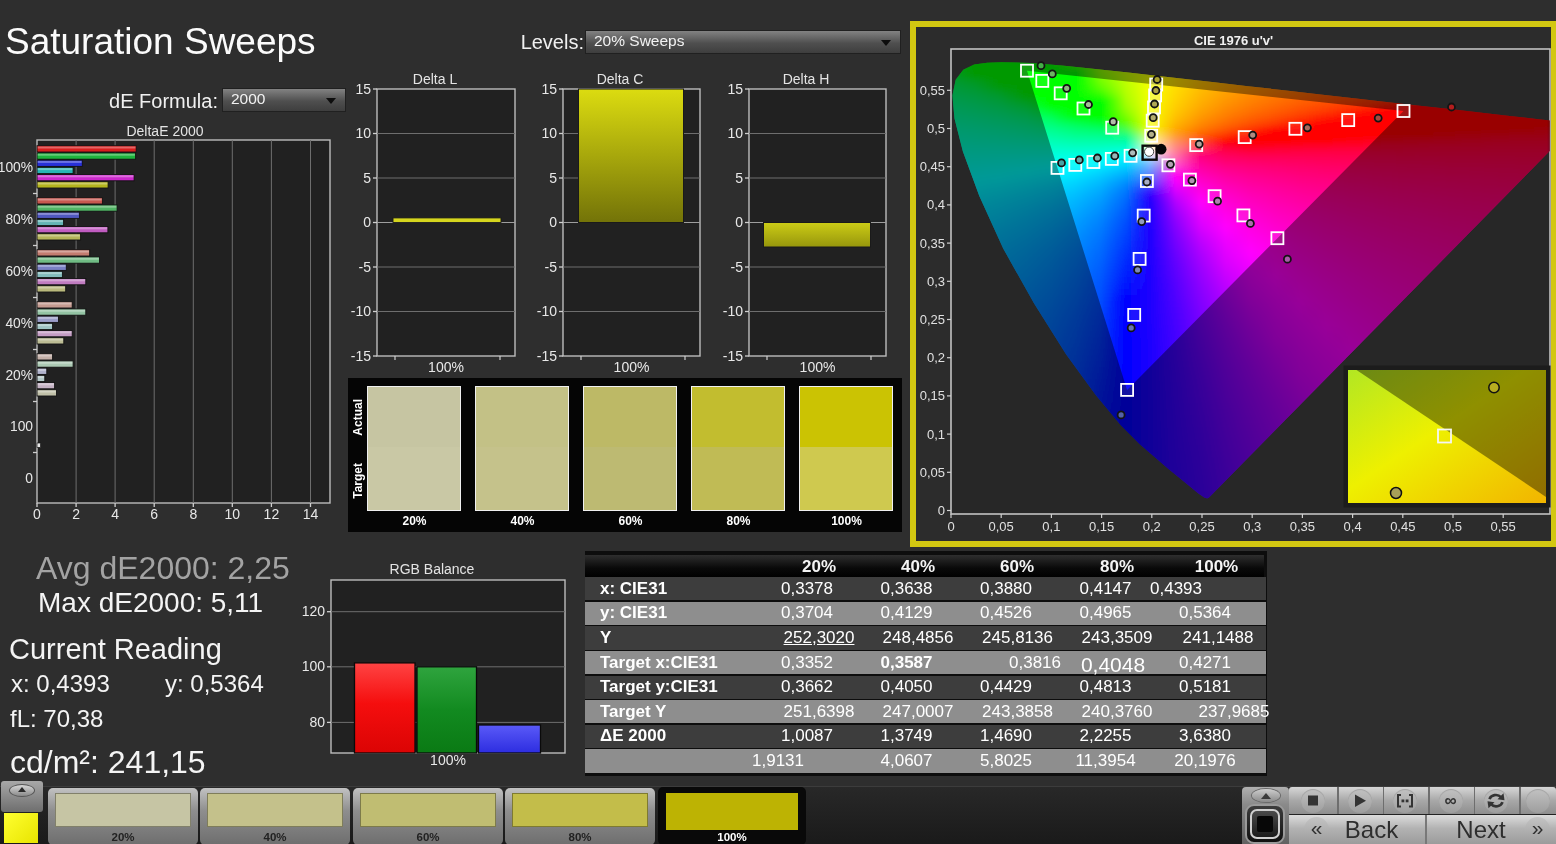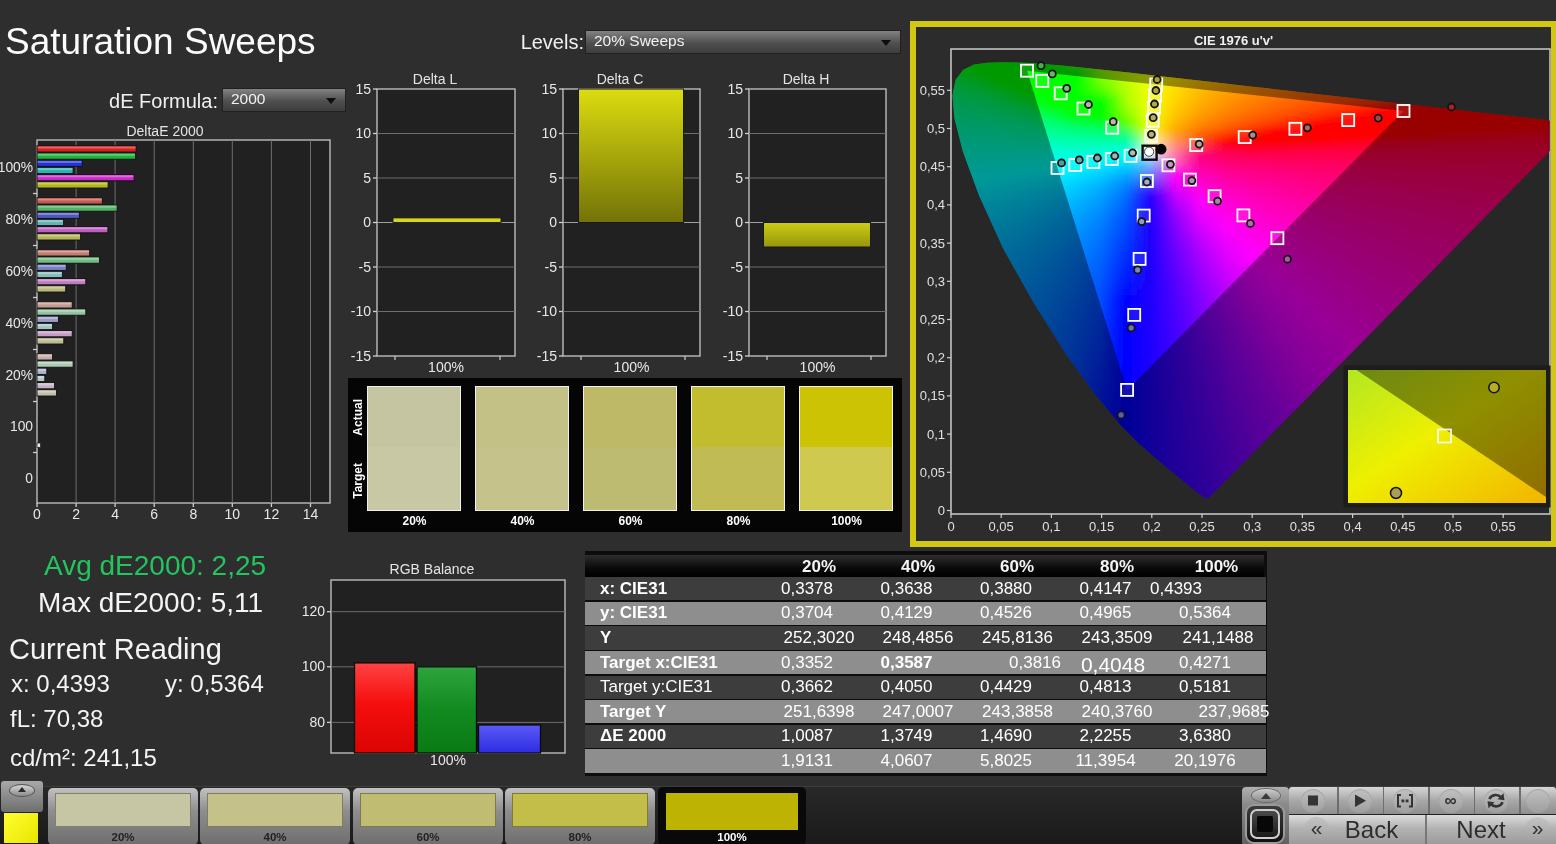--- a/index.html
+++ b/index.html
@@ -2571,27 +2571,27 @@
     <div class="abs" style="left:343px;top:136px;width:95px;text-align:center;font-size:12px;font-weight:bold;color:#fff;">80%</div>
     <div class="abs" style="left:451px;top:8px;width:92px;height:123px;border:1.5px solid #f0f0f0;background:linear-gradient(#cbc303 48.8%,#cfc94f 48.8%);"></div>
     <div class="abs" style="left:451px;top:136px;width:95px;text-align:center;font-size:12px;font-weight:bold;color:#fff;">100%</div>
     <div class="abs" style="left:3px;top:8px;height:62px;display:flex;align-items:center;">
       <span style="writing-mode:vertical-rl;transform:rotate(180deg);font-size:12px;font-weight:bold;color:#fff;">Actual</span>
     </div>
     <div class="abs" style="left:3px;top:72px;height:62px;display:flex;align-items:center;">
       <span style="writing-mode:vertical-rl;transform:rotate(180deg);font-size:12px;font-weight:bold;color:#fff;">Target</span>
     </div>
   </div>
-<div class="abs" style="left:44px;top:550px;font-size:28px;color:#22c55e;">Avg dE2000: 2,25</div>
+<div class="abs" style="left:36px;top:550px;font-size:32px;color:#a3a3a3;">Avg dE2000: 2,25</div>
 <div class="abs" style="left:38px;top:587px;font-size:28px;color:#f4f4f4;">Max dE2000: 5,11</div>
 <div class="abs" style="left:9px;top:633px;font-size:29px;color:#f4f4f4;">Current Reading</div>
 <div class="abs" style="left:11px;top:670px;font-size:24px;color:#f4f4f4;">x: 0,4393</div>
 <div class="abs" style="left:165px;top:670px;font-size:24px;color:#f4f4f4;">y: 0,5364</div>
 <div class="abs" style="left:10px;top:705px;font-size:24px;color:#f4f4f4;">fL: 70,38</div>
-<div class="abs" style="left:10px;top:744px;font-size:24px;color:#f4f4f4;">cd/m²: 241,15</div>
+<div class="abs" style="left:10px;top:744px;font-size:32px;color:#f4f4f4;">cd/m²: 241,15</div>
 <div class="abs" style="left:585px;top:551px;width:682px;height:225px;background:#0d0d0d;">
     <div class="abs" style="left:0px;top:4px;width:679px;height:22px;background:linear-gradient(#2e2e2e,#090909 60%,#000);"></div>
     <div class="abs" style="left:184px;top:6px;width:100px;text-align:center;font-size:17px;font-weight:bold;color:#f4f4f4;">20%</div>
     <div class="abs" style="left:283px;top:6px;width:100px;text-align:center;font-size:17px;font-weight:bold;color:#f4f4f4;">40%</div>
     <div class="abs" style="left:382px;top:6px;width:100px;text-align:center;font-size:17px;font-weight:bold;color:#f4f4f4;">60%</div>
     <div class="abs" style="left:482px;top:6px;width:100px;text-align:center;font-size:17px;font-weight:bold;color:#f4f4f4;">80%</div>
     <div class="abs" style="left:581.5px;top:6px;width:100px;text-align:center;font-size:17px;font-weight:bold;color:#f4f4f4;">100%</div>
     <div class="abs" style="left:0px;top:26.2px;width:681px;height:23.2px;background:#3d3d3d;"></div>
     <div class="abs" style="left:15px;top:27.7px;font-size:17px;font-weight:bold;color:#fff;white-space:nowrap;">x: CIE31</div>
     <div class="abs" style="left:167px;top:27.7px;width:110px;text-align:center;font-size:17px;color:#fff;">0,3378</div>
@@ -2601,34 +2601,34 @@
     <div class="abs" style="left:565px;top:27.7px;width:110px;text-align:left;font-size:17px;color:#fff;">0,4393</div>
     <div class="abs" style="left:0px;top:50.8px;width:681px;height:23.2px;background:#8e8e8e;"></div>
     <div class="abs" style="left:15px;top:52.3px;font-size:17px;font-weight:bold;color:#fff;white-space:nowrap;">y: CIE31</div>
     <div class="abs" style="left:167px;top:52.3px;width:110px;text-align:center;font-size:17px;color:#fff;">0,3704</div>
     <div class="abs" style="left:266.5px;top:52.3px;width:110px;text-align:center;font-size:17px;color:#fff;">0,4129</div>
     <div class="abs" style="left:366px;top:52.3px;width:110px;text-align:center;font-size:17px;color:#fff;">0,4526</div>
     <div class="abs" style="left:465.5px;top:52.3px;width:110px;text-align:center;font-size:17px;color:#fff;">0,4965</div>
     <div class="abs" style="left:565px;top:52.3px;width:110px;text-align:center;font-size:17px;color:#fff;">0,5364</div>
     <div class="abs" style="left:0px;top:75.4px;width:681px;height:23.2px;background:#3d3d3d;"></div>
     <div class="abs" style="left:15px;top:76.9px;font-size:17px;font-weight:bold;color:#fff;white-space:nowrap;">Y</div>
-    <div class="abs" style="left:179px;top:76.9px;width:110px;text-align:center;font-size:17px;color:#fff;">252,3020</div>
+    <div class="abs" style="left:179px;top:76.9px;width:110px;text-align:center;font-size:17px;color:#fff;text-decoration:underline;">252,3020</div>
     <div class="abs" style="left:278px;top:76.9px;width:110px;text-align:center;font-size:17px;color:#fff;">248,4856</div>
     <div class="abs" style="left:377.5px;top:76.9px;width:110px;text-align:center;font-size:17px;color:#fff;">245,8136</div>
     <div class="abs" style="left:477px;top:76.9px;width:110px;text-align:center;font-size:17px;color:#fff;">243,3509</div>
     <div class="abs" style="left:578px;top:76.9px;width:110px;text-align:center;font-size:17px;color:#fff;">241,1488</div>
     <div class="abs" style="left:0px;top:100.0px;width:681px;height:23.2px;background:#8e8e8e;"></div>
     <div class="abs" style="left:15px;top:101.5px;font-size:17px;font-weight:bold;color:#fff;white-space:nowrap;">Target x:CIE31</div>
     <div class="abs" style="left:167px;top:101.5px;width:110px;text-align:center;font-size:17px;color:#fff;">0,3352</div>
     <div class="abs" style="left:266.5px;top:101.5px;width:110px;text-align:center;font-size:17px;color:#fff;font-weight:bold;">0,3587</div>
     <div class="abs" style="left:366px;top:101.5px;width:110px;text-align:right;font-size:17px;color:#fff;">0,3816</div>
     <div class="abs" style="left:473px;top:101.5px;width:110px;text-align:center;font-size:21px;color:#fff;">0,4048</div>
     <div class="abs" style="left:565px;top:101.5px;width:110px;text-align:center;font-size:17px;color:#fff;">0,4271</div>
     <div class="abs" style="left:0px;top:124.6px;width:681px;height:23.2px;background:#3d3d3d;"></div>
-    <div class="abs" style="left:15px;top:126.1px;font-size:17px;font-weight:normal;color:#fff;white-space:nowrap;">Target y:CIE31</div>
+    <div class="abs" style="left:15px;top:126.1px;font-size:17px;font-weight:bold;color:#fff;white-space:nowrap;">Target y:CIE31</div>
     <div class="abs" style="left:167px;top:126.1px;width:110px;text-align:center;font-size:17px;color:#fff;">0,3662</div>
     <div class="abs" style="left:266.5px;top:126.1px;width:110px;text-align:center;font-size:17px;color:#fff;">0,4050</div>
     <div class="abs" style="left:366px;top:126.1px;width:110px;text-align:center;font-size:17px;color:#fff;">0,4429</div>
     <div class="abs" style="left:465.5px;top:126.1px;width:110px;text-align:center;font-size:17px;color:#fff;">0,4813</div>
     <div class="abs" style="left:565px;top:126.1px;width:110px;text-align:center;font-size:17px;color:#fff;">0,5181</div>
     <div class="abs" style="left:0px;top:149.2px;width:681px;height:23.2px;background:#8e8e8e;"></div>
     <div class="abs" style="left:15px;top:150.7px;font-size:17px;font-weight:bold;color:#fff;white-space:nowrap;">Target Y</div>
     <div class="abs" style="left:179px;top:150.7px;width:110px;text-align:center;font-size:17px;color:#fff;">251,6398</div>
     <div class="abs" style="left:278px;top:150.7px;width:110px;text-align:center;font-size:17px;color:#fff;">247,0007</div>
     <div class="abs" style="left:377.5px;top:150.7px;width:110px;text-align:center;font-size:17px;color:#fff;">243,3858</div>
@@ -2636,21 +2636,21 @@
     <div class="abs" style="left:594px;top:150.7px;width:110px;text-align:center;font-size:17px;color:#fff;">237,9685</div>
     <div class="abs" style="left:0px;top:173.8px;width:681px;height:23.2px;background:#3d3d3d;"></div>
     <div class="abs" style="left:15px;top:175.3px;font-size:17px;font-weight:bold;color:#fff;white-space:nowrap;">ΔE 2000</div>
     <div class="abs" style="left:167px;top:175.3px;width:110px;text-align:center;font-size:17px;color:#fff;">1,0087</div>
     <div class="abs" style="left:266.5px;top:175.3px;width:110px;text-align:center;font-size:17px;color:#fff;">1,3749</div>
     <div class="abs" style="left:366px;top:175.3px;width:110px;text-align:center;font-size:17px;color:#fff;">1,4690</div>
     <div class="abs" style="left:465.5px;top:175.3px;width:110px;text-align:center;font-size:17px;color:#fff;">2,2255</div>
     <div class="abs" style="left:565px;top:175.3px;width:110px;text-align:center;font-size:17px;color:#fff;">3,6380</div>
     <div class="abs" style="left:0px;top:198.4px;width:681px;height:23.2px;background:#8e8e8e;"></div>
     <div class="abs" style="left:15px;top:199.9px;font-size:17px;font-weight:bold;color:#fff;white-space:nowrap;margin-top:44px;">ΔE ITP</div>
-    <div class="abs" style="left:167px;top:199.9px;width:110px;text-align:center;font-size:17px;color:#fff;">1,9131</div>
+    <div class="abs" style="left:167px;top:199.9px;width:110px;font-size:17px;color:#fff;">1,9131</div>
     <div class="abs" style="left:266.5px;top:199.9px;width:110px;text-align:center;font-size:17px;color:#fff;">4,0607</div>
     <div class="abs" style="left:366px;top:199.9px;width:110px;text-align:center;font-size:17px;color:#fff;">5,8025</div>
     <div class="abs" style="left:465.5px;top:199.9px;width:110px;text-align:center;font-size:17px;color:#fff;">11,3954</div>
     <div class="abs" style="left:565px;top:199.9px;width:110px;text-align:center;font-size:17px;color:#fff;">20,1976</div>
   </div>
 <div class="abs" style="left:0;top:786px;width:1556px;height:58px;background:linear-gradient(#282828,#1a1a1a);border-top:1px solid #3c3c3c;box-sizing:border-box;">
     <div class="abs" style="left:1px;top:-6px;width:42px;height:31px;background:linear-gradient(#a8a8a8,#6e6e6e);border-radius:3px;"></div>
     <div class="abs" style="left:9px;top:-3px;width:26px;height:13px;background:linear-gradient(#d6d6d6,#8a8a8a);border-radius:50%;border:1px solid #555;box-sizing:border-box;"></div>
     <div class="abs" style="left:17.5px;top:0px;width:0;height:0;border-left:4.5px solid transparent;border-right:4.5px solid transparent;border-bottom:5px solid #2a2a2a;"></div>
     <div class="abs" style="left:4px;top:26px;width:34px;height:30px;background:linear-gradient(135deg,#ffff30,#e8e400);"></div>

